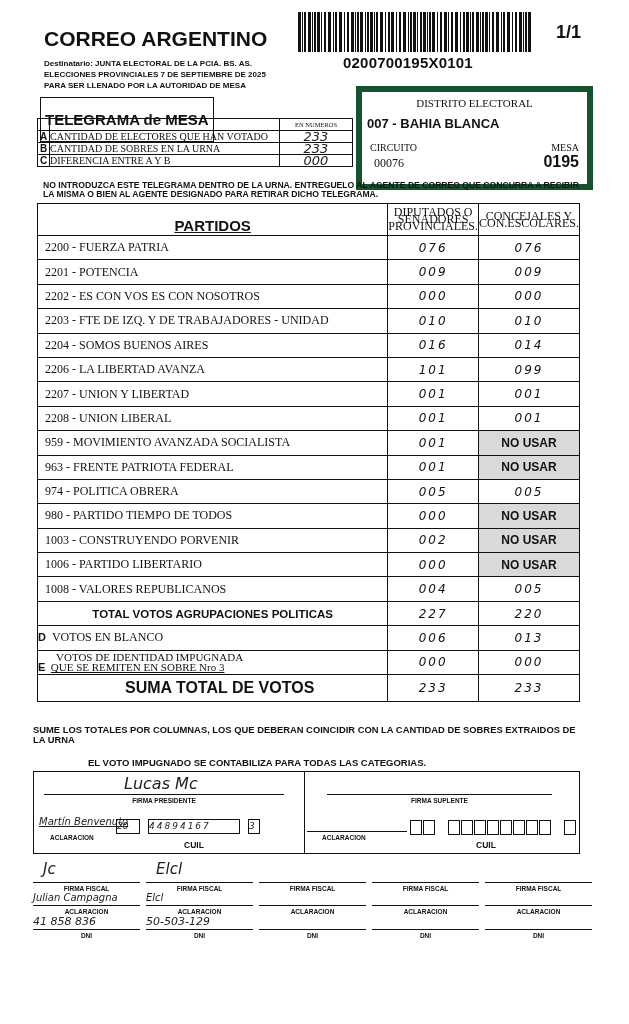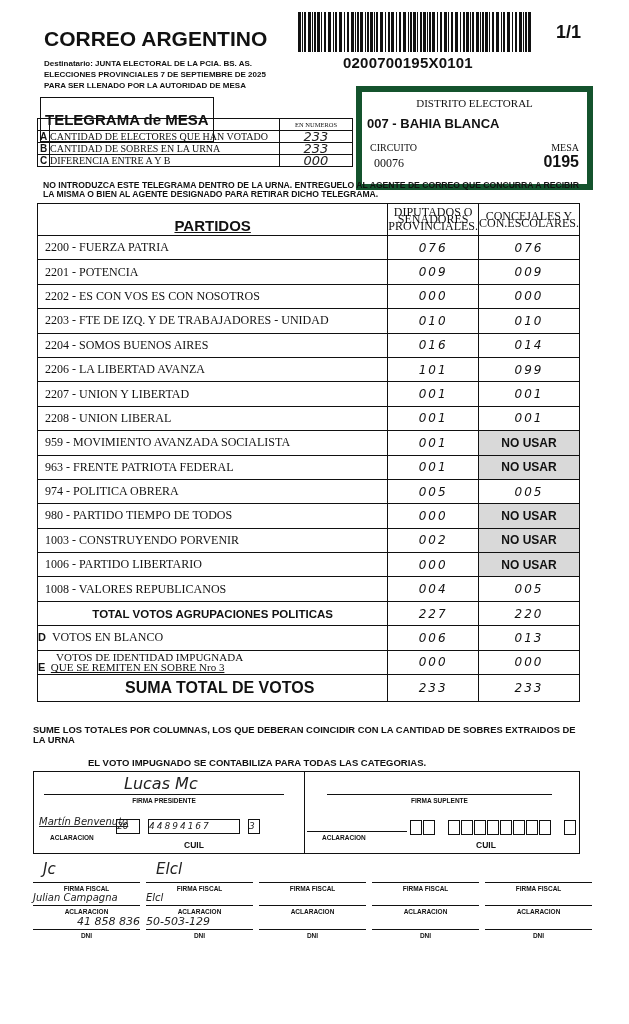--- a/index.html
+++ b/index.html
@@ -298,21 +298,21 @@
 </div>
 
 <div id="fiscales">
     <div class="fiscal-col" style="left: 33px; top: 860px;">
       <div class="hw" style="height:22px;font-size:15px;text-align:left;padding-left:10px">Jc</div>
       <div class="line"></div>
       <div class="smalllbl" style="margin-top:2px">FIRMA FISCAL</div>
       <div class="hw" style="height:13px;font-size:10px;text-align:left">Julian Campagna</div>
       <div class="line"></div>
       <div class="smalllbl" style="margin-top:2px">ACLARACION</div>
-      <div class="hw" style="height:14px;font-size:11px;text-align:right">41 858 836</div>
+      <div class="hw" style="height:14px;font-size:11px;text-align:left">41 858 836</div>
       <div class="line"></div>
       <div class="smalllbl" style="margin-top:2px">DNI</div>
     </div>
     <div class="fiscal-col" style="left: 146px; top: 860px;">
       <div class="hw" style="height:22px;font-size:15px;text-align:left;padding-left:10px">Elcl</div>
       <div class="line"></div>
       <div class="smalllbl" style="margin-top:2px">FIRMA FISCAL</div>
       <div class="hw" style="height:13px;font-size:10px;text-align:left">Elcl</div>
       <div class="line"></div>
       <div class="smalllbl" style="margin-top:2px">ACLARACION</div>

